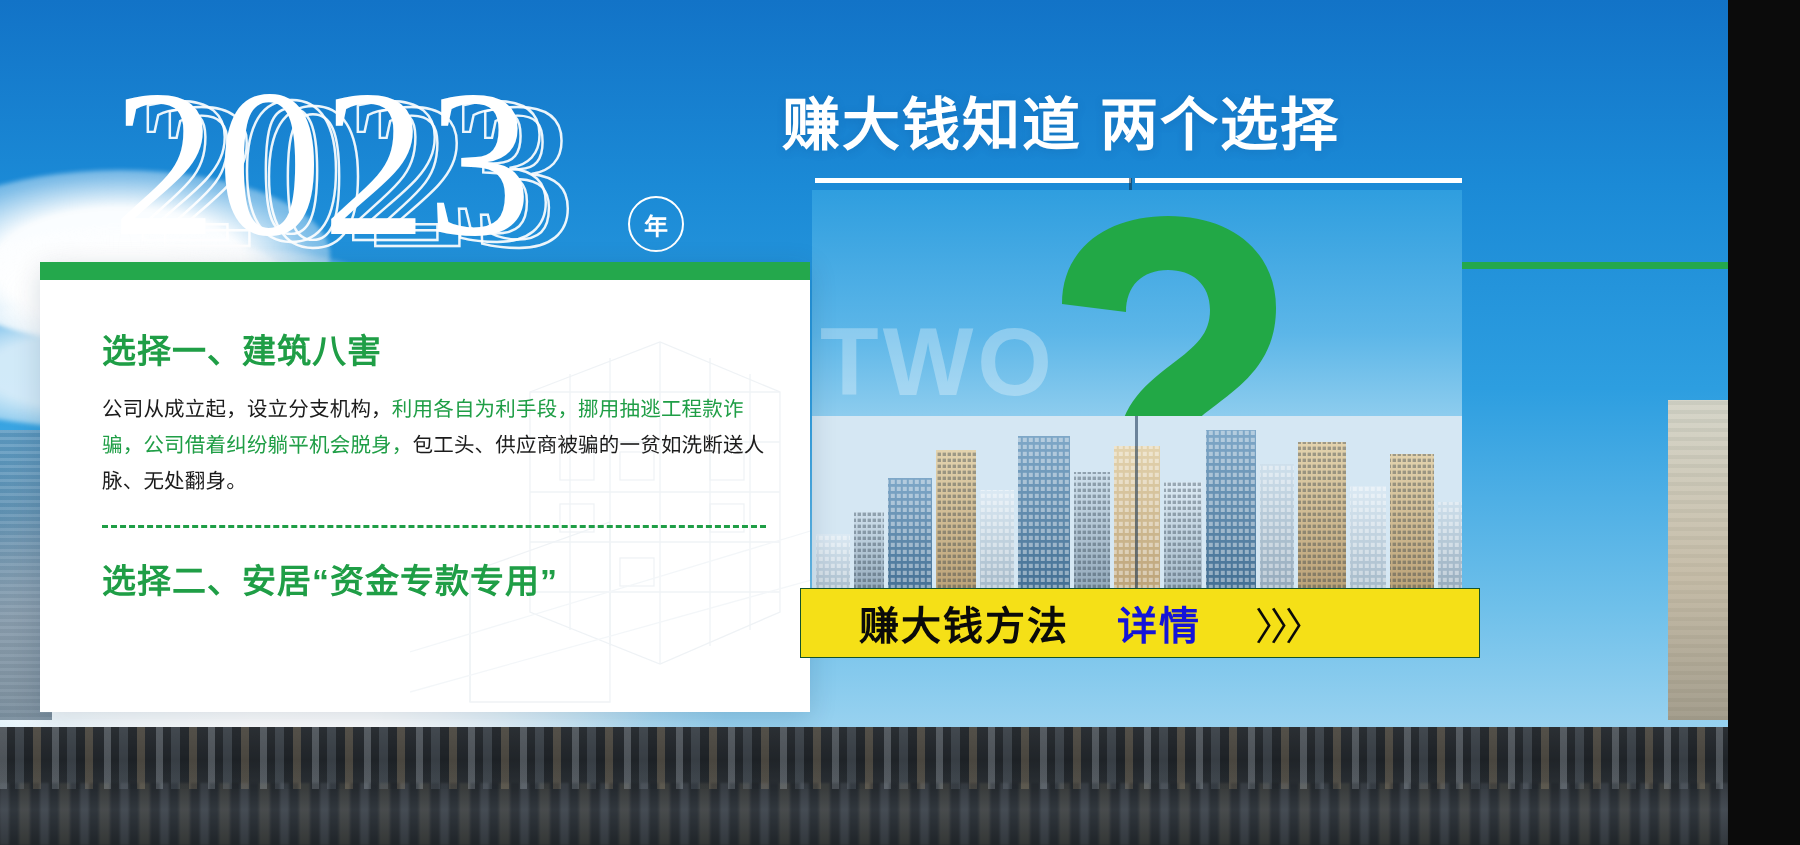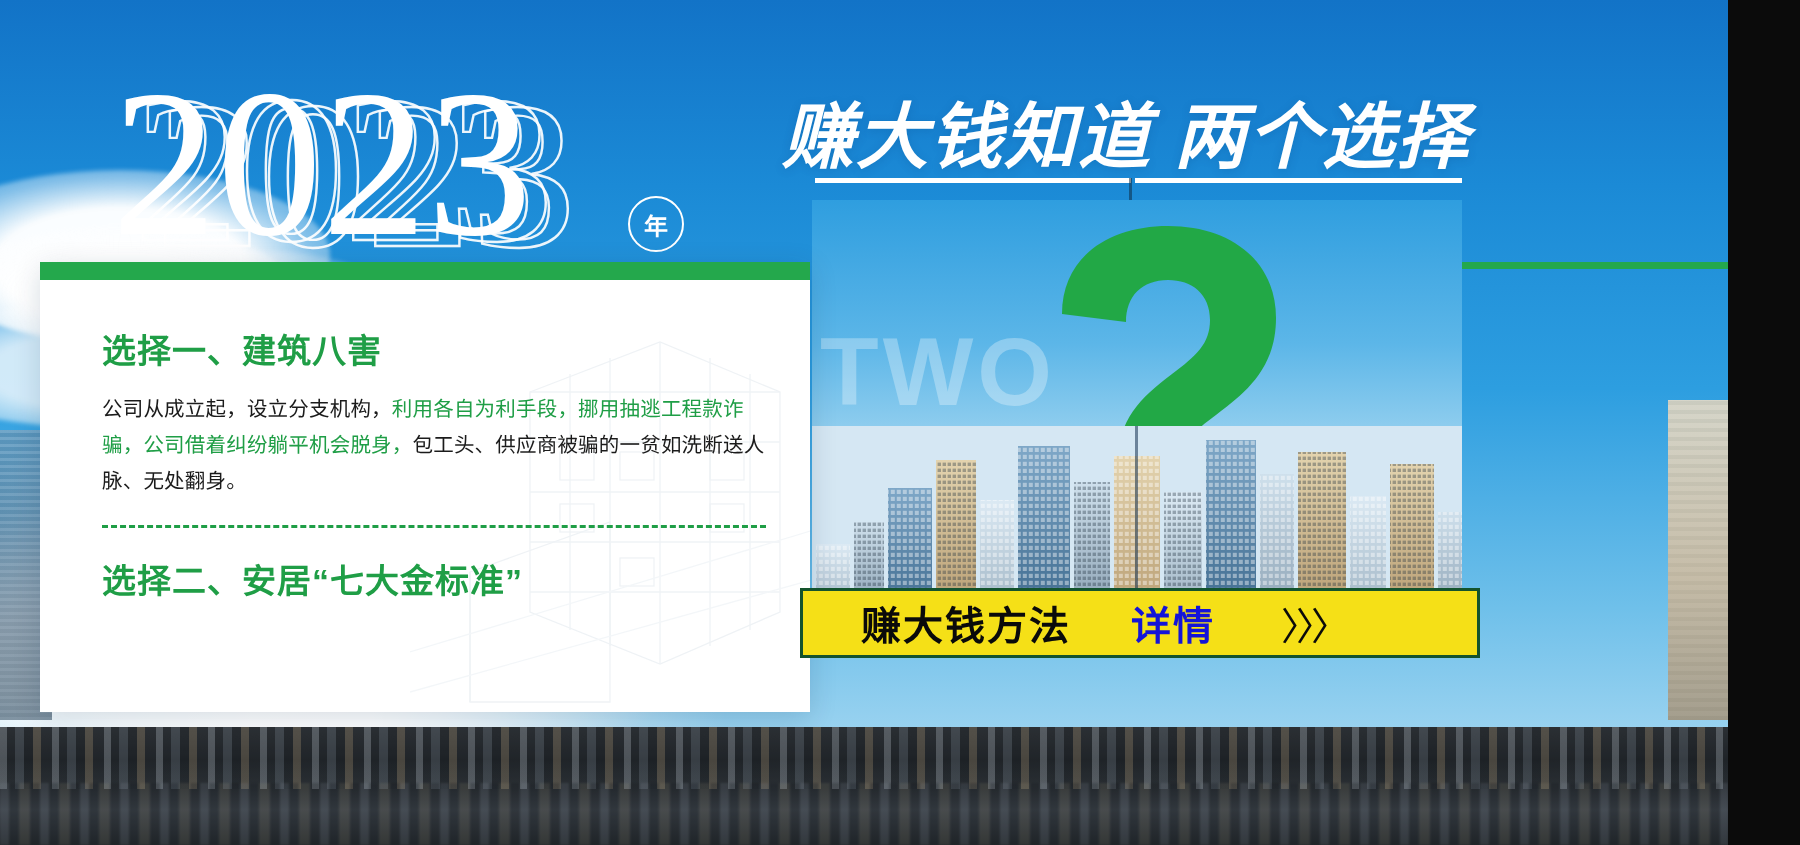--- a/index.html
+++ b/index.html
@@ -105,26 +105,25 @@
     font-size:24px;
     font-weight:700;
     display:flex; align-items:center; justify-content:center;
     letter-spacing:0;
   }
 
   
   .headline{
     position:absolute; left:782px; top:78px;
     color:#ffffff;
-    font-size:72px;
+    font-size:58px;
     font-weight:700;
     letter-spacing:2px;
     white-space:nowrap;
     text-shadow:0 2px 10px rgba(0,60,120,.18);
-    font-style:italic;
   }
 
   
   .rule-left{
     position:absolute; left:815px; top:178px;
     width:316px; height:5px; background:#ffffff;
   }
   .rule-right{
     position:absolute; left:1135px; top:178px;
     width:327px; height:5px; background:#ffffff;
@@ -178,21 +177,21 @@
 
   .divider{
     margin:26px 0 26px 0;
     height:0;
     border-top:3px dashed #1f9e46;
     position:relative; z-index:2;
   }
 
   
   .right-panel{
-    position:absolute; left:812px; top:200px;
+    position:absolute; left:812px; top:190px;
     width:650px; height:410px;
     overflow:hidden;
   }
   .rp-sky{
     position:absolute; inset:0;
     background:linear-gradient(to bottom, #2f9edf 0%, #5cb6e8 35%, #9ed4f0 62%, #cfe8f7 85%, #e6f2fa 100%);
   }
   .watermark{
     position:absolute; left:8px; top:118px;
     color:rgba(255,255,255,.30);
@@ -220,24 +219,24 @@
   .seam{
     position:absolute; left:323px; top:0; bottom:0;
     width:3px; background:rgba(20,50,80,.55);
   }
 
   
   .cta{
     position:absolute; left:800px; top:588px;
     width:680px; height:70px;
     background:#f5e017;
-    border:3px solid #14532d;
+    border:1px solid #14532d;
     display:flex; align-items:center;
     padding-left:58px;
-    gap:60px;
+    gap:48px;
   }
   .cta-main{
     color:#0a0a0a;
     font-size:40px;
     font-weight:700;
     letter-spacing:2px;
     white-space:nowrap;
   }
   .cta-sub{
     color:#1414d8;
@@ -408,21 +407,21 @@
     </div>
 
     <div class="card-inner">
       <div class="sec-title">选择一、建筑八害</div>
       <div class="sec-body">
         <span>公司从成立起，设立分支机构，</span><span class="g">利用各自为利手段，挪用抽逃工程款诈骗，公司借着纠纷躺平机会脱身，</span><span>包工头、供应商被骗的一贫如洗断送人脉、无处翻身。</span>
       </div>
 
       <div class="divider"></div>
 
-      <div class="sec-title">选择二、安居“七大金标准”</div>
+      <div class="sec-title">选择二、安居“资金专款专用”</div>
     </div>
   </div>
 
   <div class="cta">
     <span class="cta-main">赚大钱方法</span>
     <span class="cta-sub">详情</span>
     <span class="cta-arrows">〉〉〉</span>
   </div>
 
   <div class="bottom-strip"></div>

